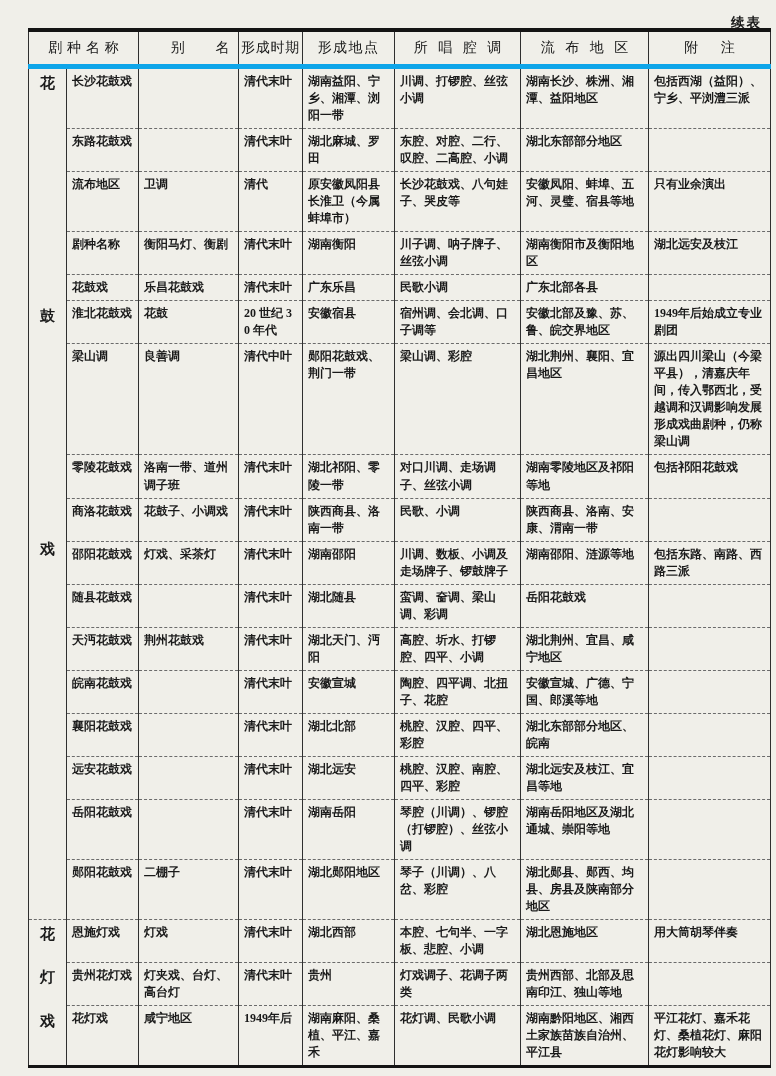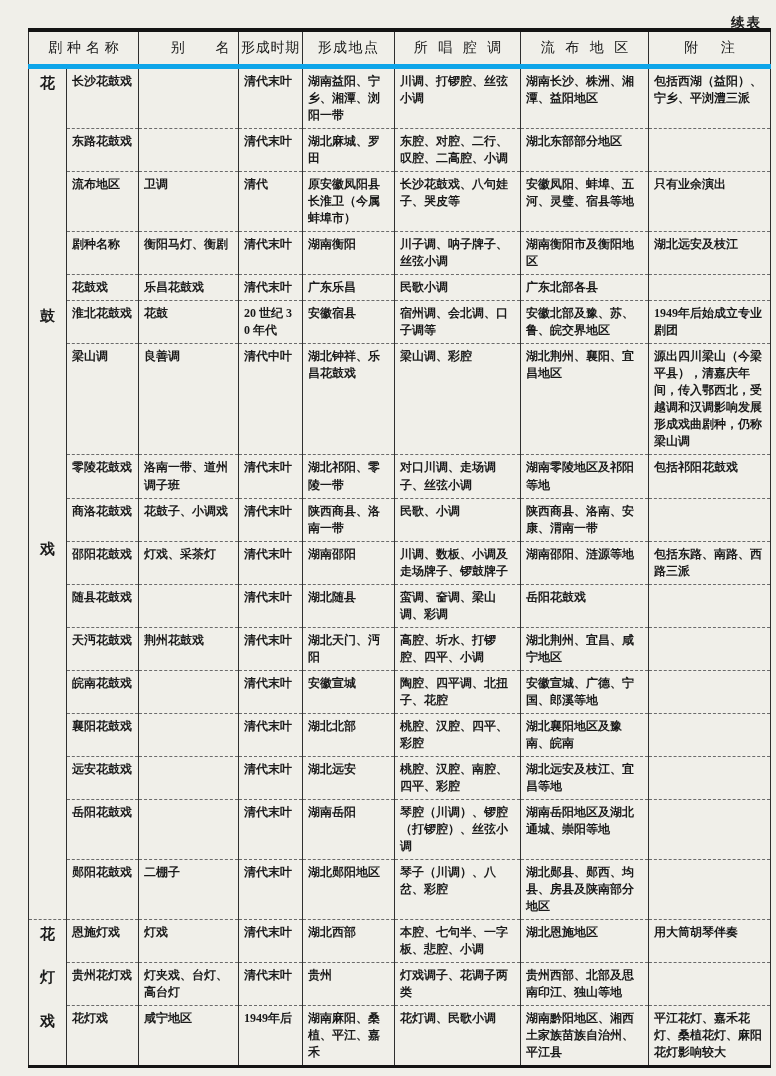--- a/index.html
+++ b/index.html
@@ -155,21 +155,21 @@
           <td class="c-period">20 世纪 30 年代</td>
           <td class="c-place">安徽宿县</td>
           <td class="c-tunes">宿州调、会北调、口子调等</td>
           <td class="c-region">安徽北部及豫、苏、鲁、皖交界地区</td>
           <td class="c-notes">1949年后始成立专业剧团</td>
         </tr>
         <tr>
           <td class="c-name">梁山调</td>
           <td class="c-alias">良善调</td>
           <td class="c-period">清代中叶</td>
-          <td class="c-place">湖北钟祥、乐昌花鼓戏</td>
+          <td class="c-place">郧阳花鼓戏、荆门一带</td>
           <td class="c-tunes">梁山调、彩腔</td>
           <td class="c-region">湖北荆州、襄阳、宜昌地区</td>
           <td class="c-notes">源出四川梁山（今梁平县），清嘉庆年间，传入鄂西北，受越调和汉调影响发展形成戏曲剧种，仍称梁山调</td>
         </tr>
         <tr>
           <td class="c-name">零陵花鼓戏</td>
           <td class="c-alias">洛南一带、道州调子班</td>
           <td class="c-period">清代末叶</td>
           <td class="c-place">湖北祁阳、零陵一带</td>
           <td class="c-tunes">对口川调、走场调子、丝弦小调</td>
@@ -220,21 +220,21 @@
           <td class="c-tunes">陶腔、四平调、北扭子、花腔</td>
           <td class="c-region">安徽宣城、广德、宁国、郎溪等地</td>
           <td class="c-notes"></td>
         </tr>
         <tr>
           <td class="c-name">襄阳花鼓戏</td>
           <td class="c-alias"></td>
           <td class="c-period">清代末叶</td>
           <td class="c-place">湖北北部</td>
           <td class="c-tunes">桃腔、汉腔、四平、彩腔</td>
-          <td class="c-region">湖北襄阳地区及豫南、皖南</td>
+          <td class="c-region">湖北东部部分地区、皖南</td>
           <td class="c-notes"></td>
         </tr>
         <tr>
           <td class="c-name">远安花鼓戏</td>
           <td class="c-alias"></td>
           <td class="c-period">清代末叶</td>
           <td class="c-place">湖北远安</td>
           <td class="c-tunes">桃腔、汉腔、南腔、四平、彩腔</td>
           <td class="c-region">湖北远安及枝江、宜昌等地</td>
           <td class="c-notes"></td>

